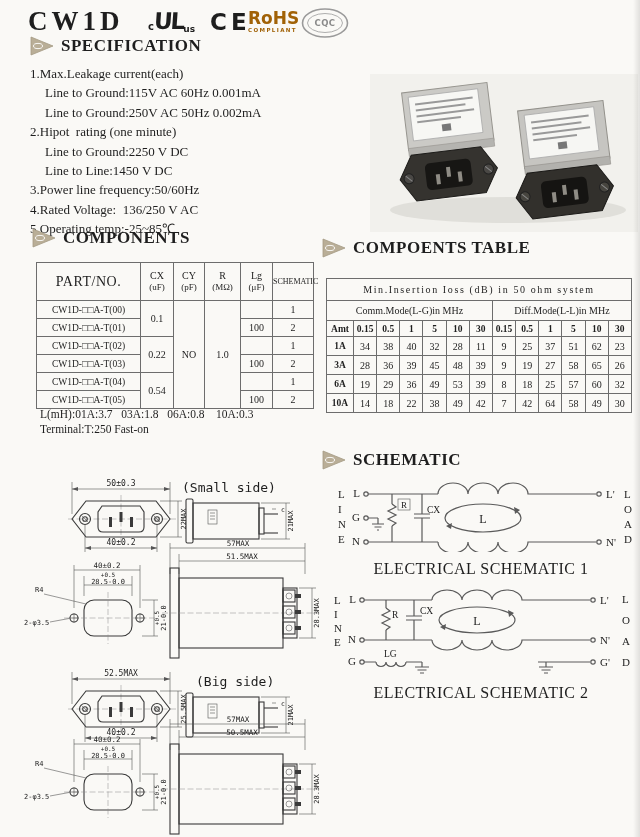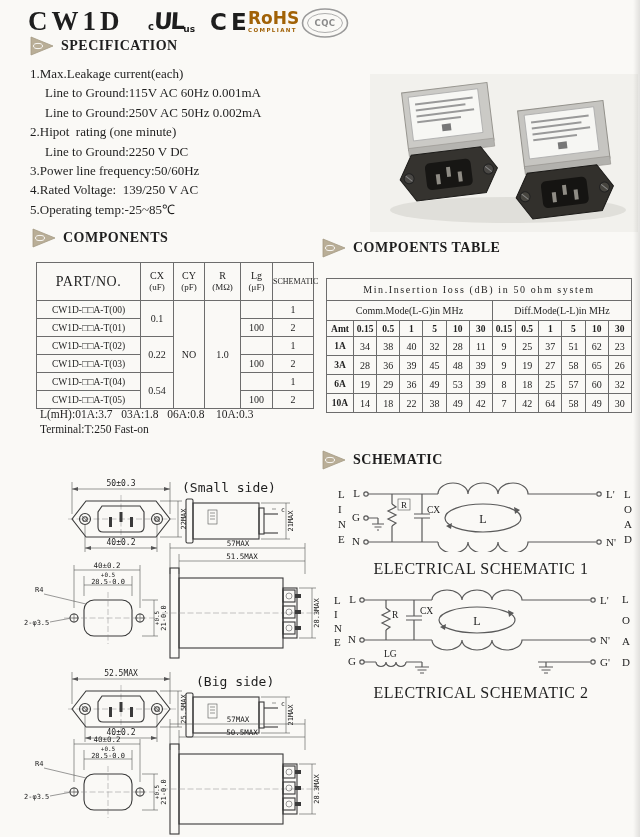--- a/index.html
+++ b/index.html
@@ -2,21 +2,21 @@
 <html><head>
 <meta charset="utf-8">
 <style>
   html,body{margin:0;padding:0;background:#e9e8e4;}
   .page{position:relative;width:640px;height:837px;background:#faf9f6;overflow:hidden;
         font-family:"Liberation Serif",serif;color:#1e1e1e;}
   .abs{position:absolute;}
   .scan-edge{right:0;top:0;width:7px;height:100%;background:linear-gradient(to right,rgba(0,0,0,0),rgba(0,0,0,0.10));}
   .doc-title{font-size:27px;font-weight:bold;letter-spacing:4px;}
   .sec-head{display:flex;align-items:center;gap:7px;}
-  .sec-title{font-size:14px;font-weight:bold;letter-spacing:0.5px;white-space:nowrap;}
+  .sec-title{font-size:17px;font-weight:bold;letter-spacing:0.5px;white-space:nowrap;}
   
   .ul-logo{display:flex;align-items:flex-end;}
   .ul-c{font-size:10px;font-weight:bold;font-family:"DejaVu Sans",sans-serif;margin-bottom:2px;}
   .ul-mark{font-size:23px;font-weight:900;font-family:"DejaVu Sans",sans-serif;letter-spacing:-2px;transform:skewX(-4deg);}
   .ul-us{font-size:9px;font-weight:bold;font-family:"DejaVu Sans",sans-serif;margin-bottom:0;}
   .ce-logo{font-size:23px;font-weight:bold;font-family:"DejaVu Sans",sans-serif;letter-spacing:4px;}
   .rohs{line-height:1;text-align:left;font-family:"DejaVu Sans",sans-serif;}
   .rohs-main{font-size:17px;font-weight:900;}
   .rohs-sub{font-size:5.5px;font-weight:bold;letter-spacing:1.4px;margin-top:1px;}
   
@@ -82,22 +82,23 @@
     </svg>
     <span class="sec-title">SPECIFICATION</span>
   </div>
 
   <div class="abs" style="left:30px;top:64px;">
     <div class="spec-line">1.Max.Leakage current(each)</div>
     <div class="spec-line indent">Line to Ground:115V AC 60Hz 0.001mA</div>
     <div class="spec-line indent">Line to Ground:250V AC 50Hz 0.002mA</div>
     <div class="spec-line">2.Hipot  rating (one minute)</div>
     <div class="spec-line indent">Line to Ground:2250 V DC</div>
+    <div class="spec-line indent">Line to Line:1450 V DC</div>
     <div class="spec-line">3.Power line frequency:50/60Hz</div>
-    <div class="spec-line">4.Rated Voltage:  139/250 V AC</div>
+    <div class="spec-line">4.Rated Voltage:  136/250 V AC</div>
     <div class="spec-line">5.Operating temp:-25~85℃</div>
   </div>
 
   <svg class="abs" style="left:370px;top:74px;" width="268" height="158" viewBox="0 0 268 158">
     <rect x="0" y="0" width="268" height="158" fill="#f2f1ed"></rect>
     <ellipse cx="138" cy="136" rx="118" ry="13" fill="#e0dfda"></ellipse>
 
     <g transform="translate(26,14) rotate(-7 50 55)">
       <rect x="12" y="0" width="86" height="58" fill="#cbcac6" stroke="#97958f"></rect>
       <rect x="18" y="5" width="70" height="44" fill="#f7f7f4" stroke="#aaa" stroke-width="0.8"></rect>

